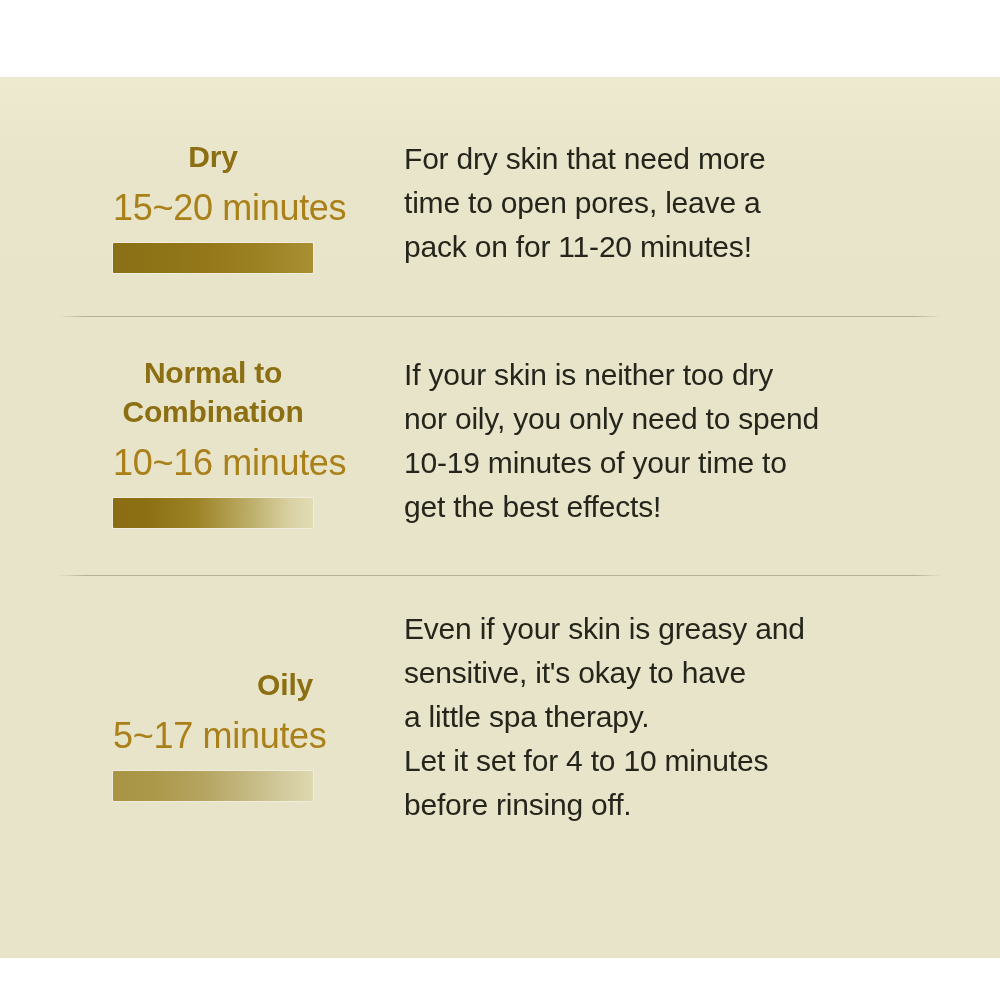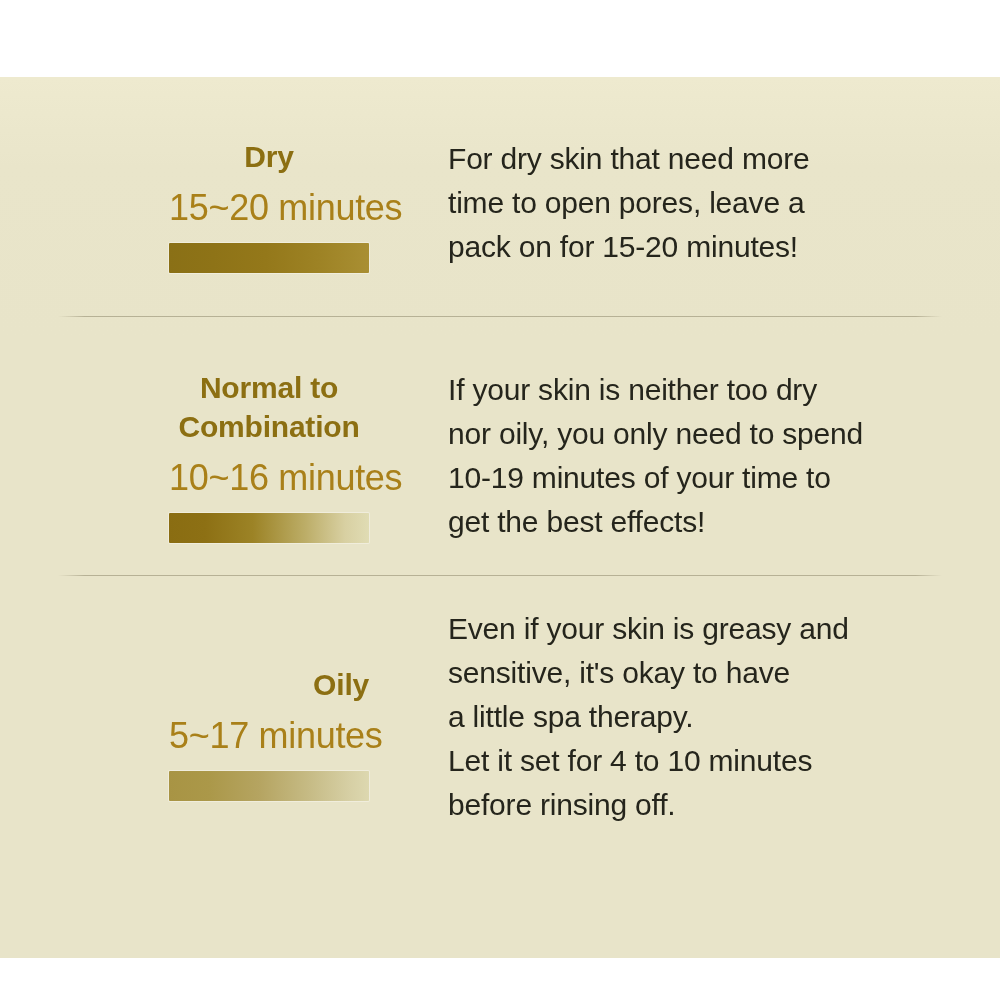--- a/index.html
+++ b/index.html
@@ -38,31 +38,30 @@
   
   .row {
     position:absolute;
     left:0;
     width:1000px;
     display:flex;
     align-items:flex-start;
   }
 
   #row-dry        { top:60px;  height:160px; }
-  #row-normal     { top:276px; height:205px;align-items:center; }
+  #row-normal     { top:276px; height:205px; }
   #row-oily       { top:530px; height:260px; }
 
   
   .label-col {
     width:404px;
     flex:0 0 404px;
-    padding-left:12px;
+    padding-left:0;
     text-align:center;
     position:relative;
-    margin-left:44px;
   }
   .label-inner {
     width:200px;
     margin-left:113px;
     text-align:center;
   }
 
   .skin-type {
     font-size:30px;
     font-weight:bold;
@@ -157,21 +156,21 @@
       <div class="label-col">
         <div class="label-inner">
           <div class="skin-type">Dry</div>
           <div class="skin-time">15~20 minutes</div>
           <div class="bar bar-dry"></div>
         </div>
       </div>
       <div class="desc-col">
         <div class="desc">For dry skin that need more
 time to open pores, leave a
-pack on for 15-20 minutes!</div>
+pack on for 11-20 minutes!</div>
       </div>
     </div>
 
     <div class="divider" id="divider-1"></div>
 
     <div class="row" id="row-normal">
       <div class="label-col">
         <div class="label-inner">
           <div class="skin-type">Normal to
 Combination</div>

